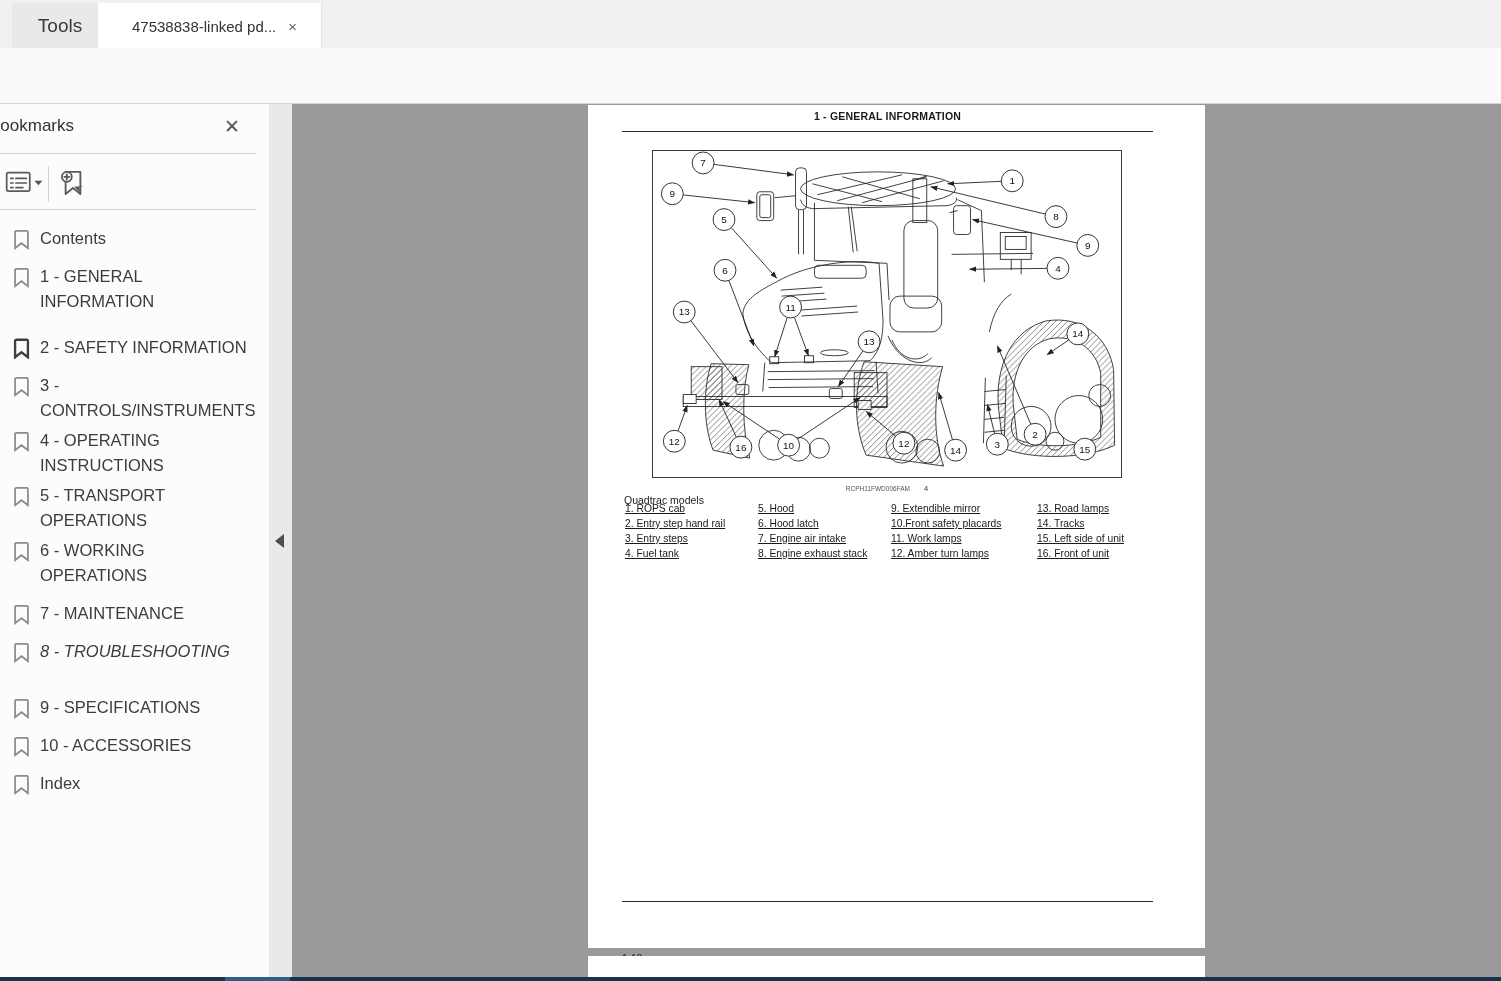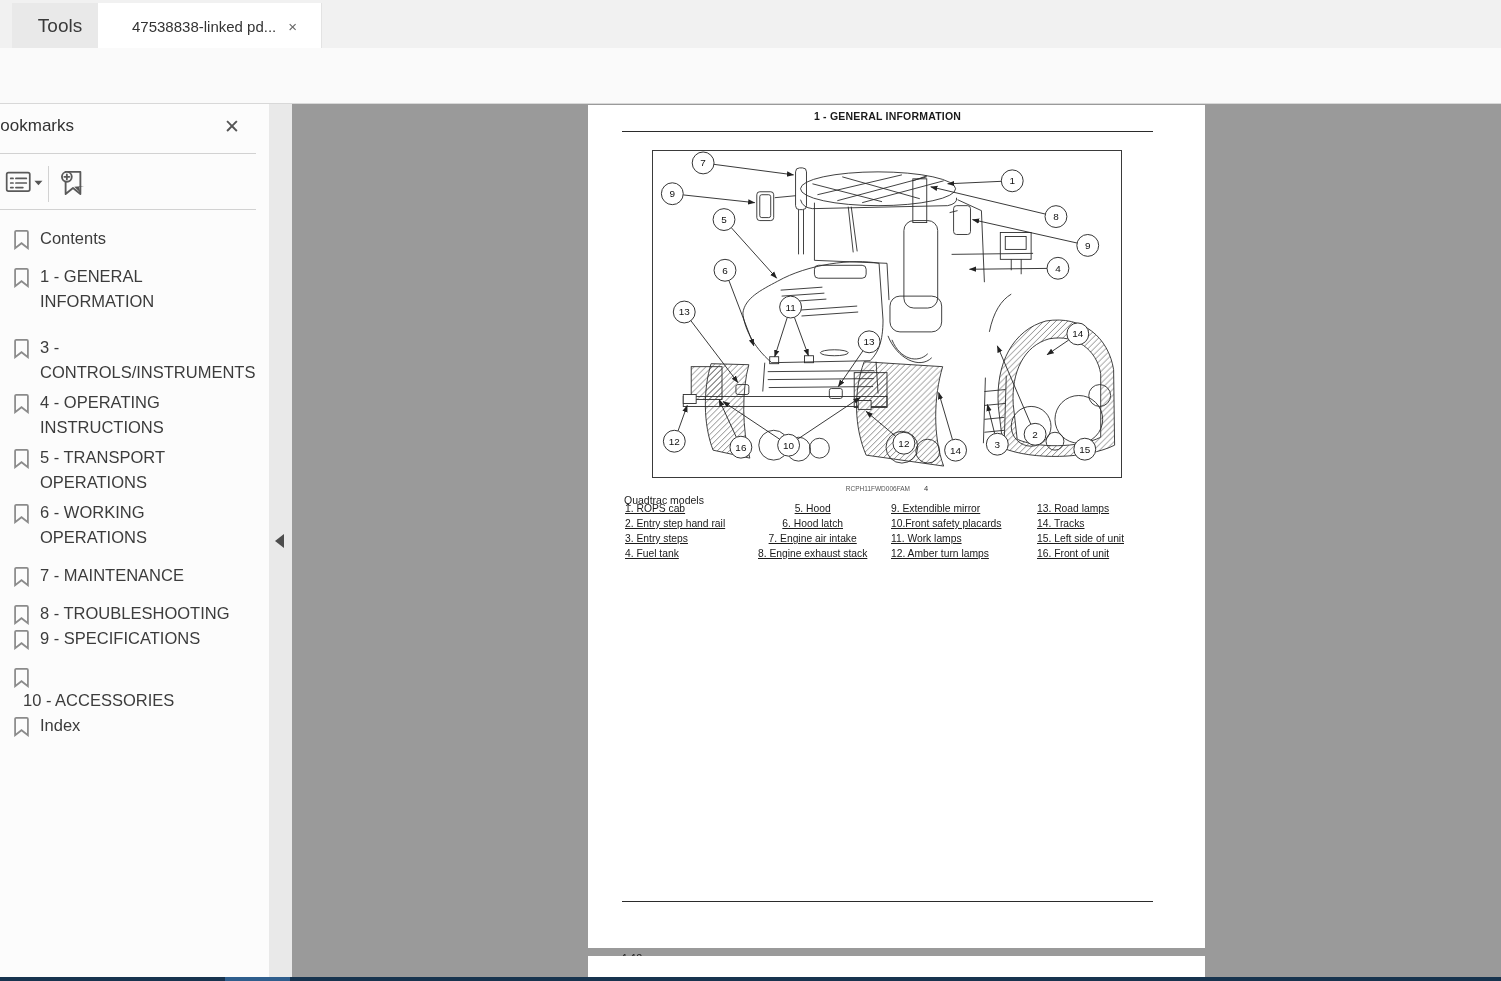--- a/index.html
+++ b/index.html
@@ -205,20 +205,26 @@
           </svg>
           <span class="lbl">Contents</span>
         </li>
         <li class="bm-item" style="margin-bottom: 21px;">
           <svg width="17" height="21" viewBox="0 0 14 18">
             <path d="M2.5 1.5 h9 a1 1 0 0 1 1 1 v14 l-5.5 -4.3 L1.5 16.5 v-14 a1 1 0 0 1 1 -1 z" fill="none" stroke="#8b8b8b" stroke-width="1.5"></path>
           </svg>
           <span class="lbl">1 - GENERAL
 INFORMATION</span>
         </li>
+        <li class="bm-item" style="margin-bottom: 13px;">
+          <svg width="17" height="21" viewBox="0 0 14 18">
+            <path d="M2.5 1.5 h9 a1 1 0 0 1 1 1 v14 l-5.5 -4.3 L1.5 16.5 v-14 a1 1 0 0 1 1 -1 z" fill="none" stroke="#3f3f3f" stroke-width="2"></path>
+          </svg>
+          <span class="lbl">2 - SAFETY INFORMATION</span>
+        </li>
         <li class="bm-item" style="margin-bottom: 5px;">
           <svg width="17" height="21" viewBox="0 0 14 18">
             <path d="M2.5 1.5 h9 a1 1 0 0 1 1 1 v14 l-5.5 -4.3 L1.5 16.5 v-14 a1 1 0 0 1 1 -1 z" fill="none" stroke="#8b8b8b" stroke-width="1.5"></path>
           </svg>
           <span class="lbl">3 -
 CONTROLS/INSTRUMENTS</span>
         </li>
         <li class="bm-item" style="margin-bottom: 5px;">
           <svg width="17" height="21" viewBox="0 0 14 18">
             <path d="M2.5 1.5 h9 a1 1 0 0 1 1 1 v14 l-5.5 -4.3 L1.5 16.5 v-14 a1 1 0 0 1 1 -1 z" fill="none" stroke="#8b8b8b" stroke-width="1.5"></path>
@@ -238,33 +244,33 @@
             <path d="M2.5 1.5 h9 a1 1 0 0 1 1 1 v14 l-5.5 -4.3 L1.5 16.5 v-14 a1 1 0 0 1 1 -1 z" fill="none" stroke="#8b8b8b" stroke-width="1.5"></path>
           </svg>
           <span class="lbl">6 - WORKING OPERATIONS</span>
         </li>
         <li class="bm-item" style="margin-bottom: 13px;">
           <svg width="17" height="21" viewBox="0 0 14 18">
             <path d="M2.5 1.5 h9 a1 1 0 0 1 1 1 v14 l-5.5 -4.3 L1.5 16.5 v-14 a1 1 0 0 1 1 -1 z" fill="none" stroke="#8b8b8b" stroke-width="1.5"></path>
           </svg>
           <span class="lbl">7 - MAINTENANCE</span>
         </li>
-        <li class="bm-item" style="margin-bottom: 0;">
+        <li class="bm-item" style="margin-bottom: 31px; font-style: italic;">
           <svg width="17" height="21" viewBox="0 0 14 18">
             <path d="M2.5 1.5 h9 a1 1 0 0 1 1 1 v14 l-5.5 -4.3 L1.5 16.5 v-14 a1 1 0 0 1 1 -1 z" fill="none" stroke="#8b8b8b" stroke-width="1.5"></path>
           </svg>
           <span class="lbl">8 - TROUBLESHOOTING</span>
         </li>
         <li class="bm-item" style="margin-bottom: 13px;">
           <svg width="17" height="21" viewBox="0 0 14 18">
             <path d="M2.5 1.5 h9 a1 1 0 0 1 1 1 v14 l-5.5 -4.3 L1.5 16.5 v-14 a1 1 0 0 1 1 -1 z" fill="none" stroke="#8b8b8b" stroke-width="1.5"></path>
           </svg>
           <span class="lbl">9 - SPECIFICATIONS</span>
         </li>
-        <li class="bm-item" style=" flex-direction: column;">
+        <li class="bm-item" style="margin-bottom: 13px;">
           <svg width="17" height="21" viewBox="0 0 14 18">
             <path d="M2.5 1.5 h9 a1 1 0 0 1 1 1 v14 l-5.5 -4.3 L1.5 16.5 v-14 a1 1 0 0 1 1 -1 z" fill="none" stroke="#8b8b8b" stroke-width="1.5"></path>
           </svg>
           <span class="lbl">10 - ACCESSORIES</span>
         </li>
         <li class="bm-item" style="margin-bottom: 13px;">
           <svg width="17" height="21" viewBox="0 0 14 18">
             <path d="M2.5 1.5 h9 a1 1 0 0 1 1 1 v14 l-5.5 -4.3 L1.5 16.5 v-14 a1 1 0 0 1 1 -1 z" fill="none" stroke="#8b8b8b" stroke-width="1.5"></path>
           </svg>
           <span class="lbl">Index</span>
@@ -435,21 +441,21 @@
       </div>
 
       <div class="pg-caption">Quadtrac models</div>
       <div id="legend">
           <div class="legend-col" style="left: 37px;">
             <div>1. ROPS cab</div>
             <div>2. Entry step hand rail</div>
             <div>3. Entry steps</div>
             <div>4. Fuel tank</div>
           </div>
-          <div class="legend-col" style="left: 170px; text-align: center;">
+          <div class="legend-col" style="left: 170px;">
             <div>5. Hood</div>
             <div>6. Hood latch</div>
             <div>7. Engine air intake</div>
             <div>8. Engine exhaust stack</div>
           </div>
           <div class="legend-col" style="left: 303px;">
             <div>9. Extendible mirror</div>
             <div>10.Front safety placards</div>
             <div>11. Work lamps</div>
             <div>12. Amber turn lamps</div>

